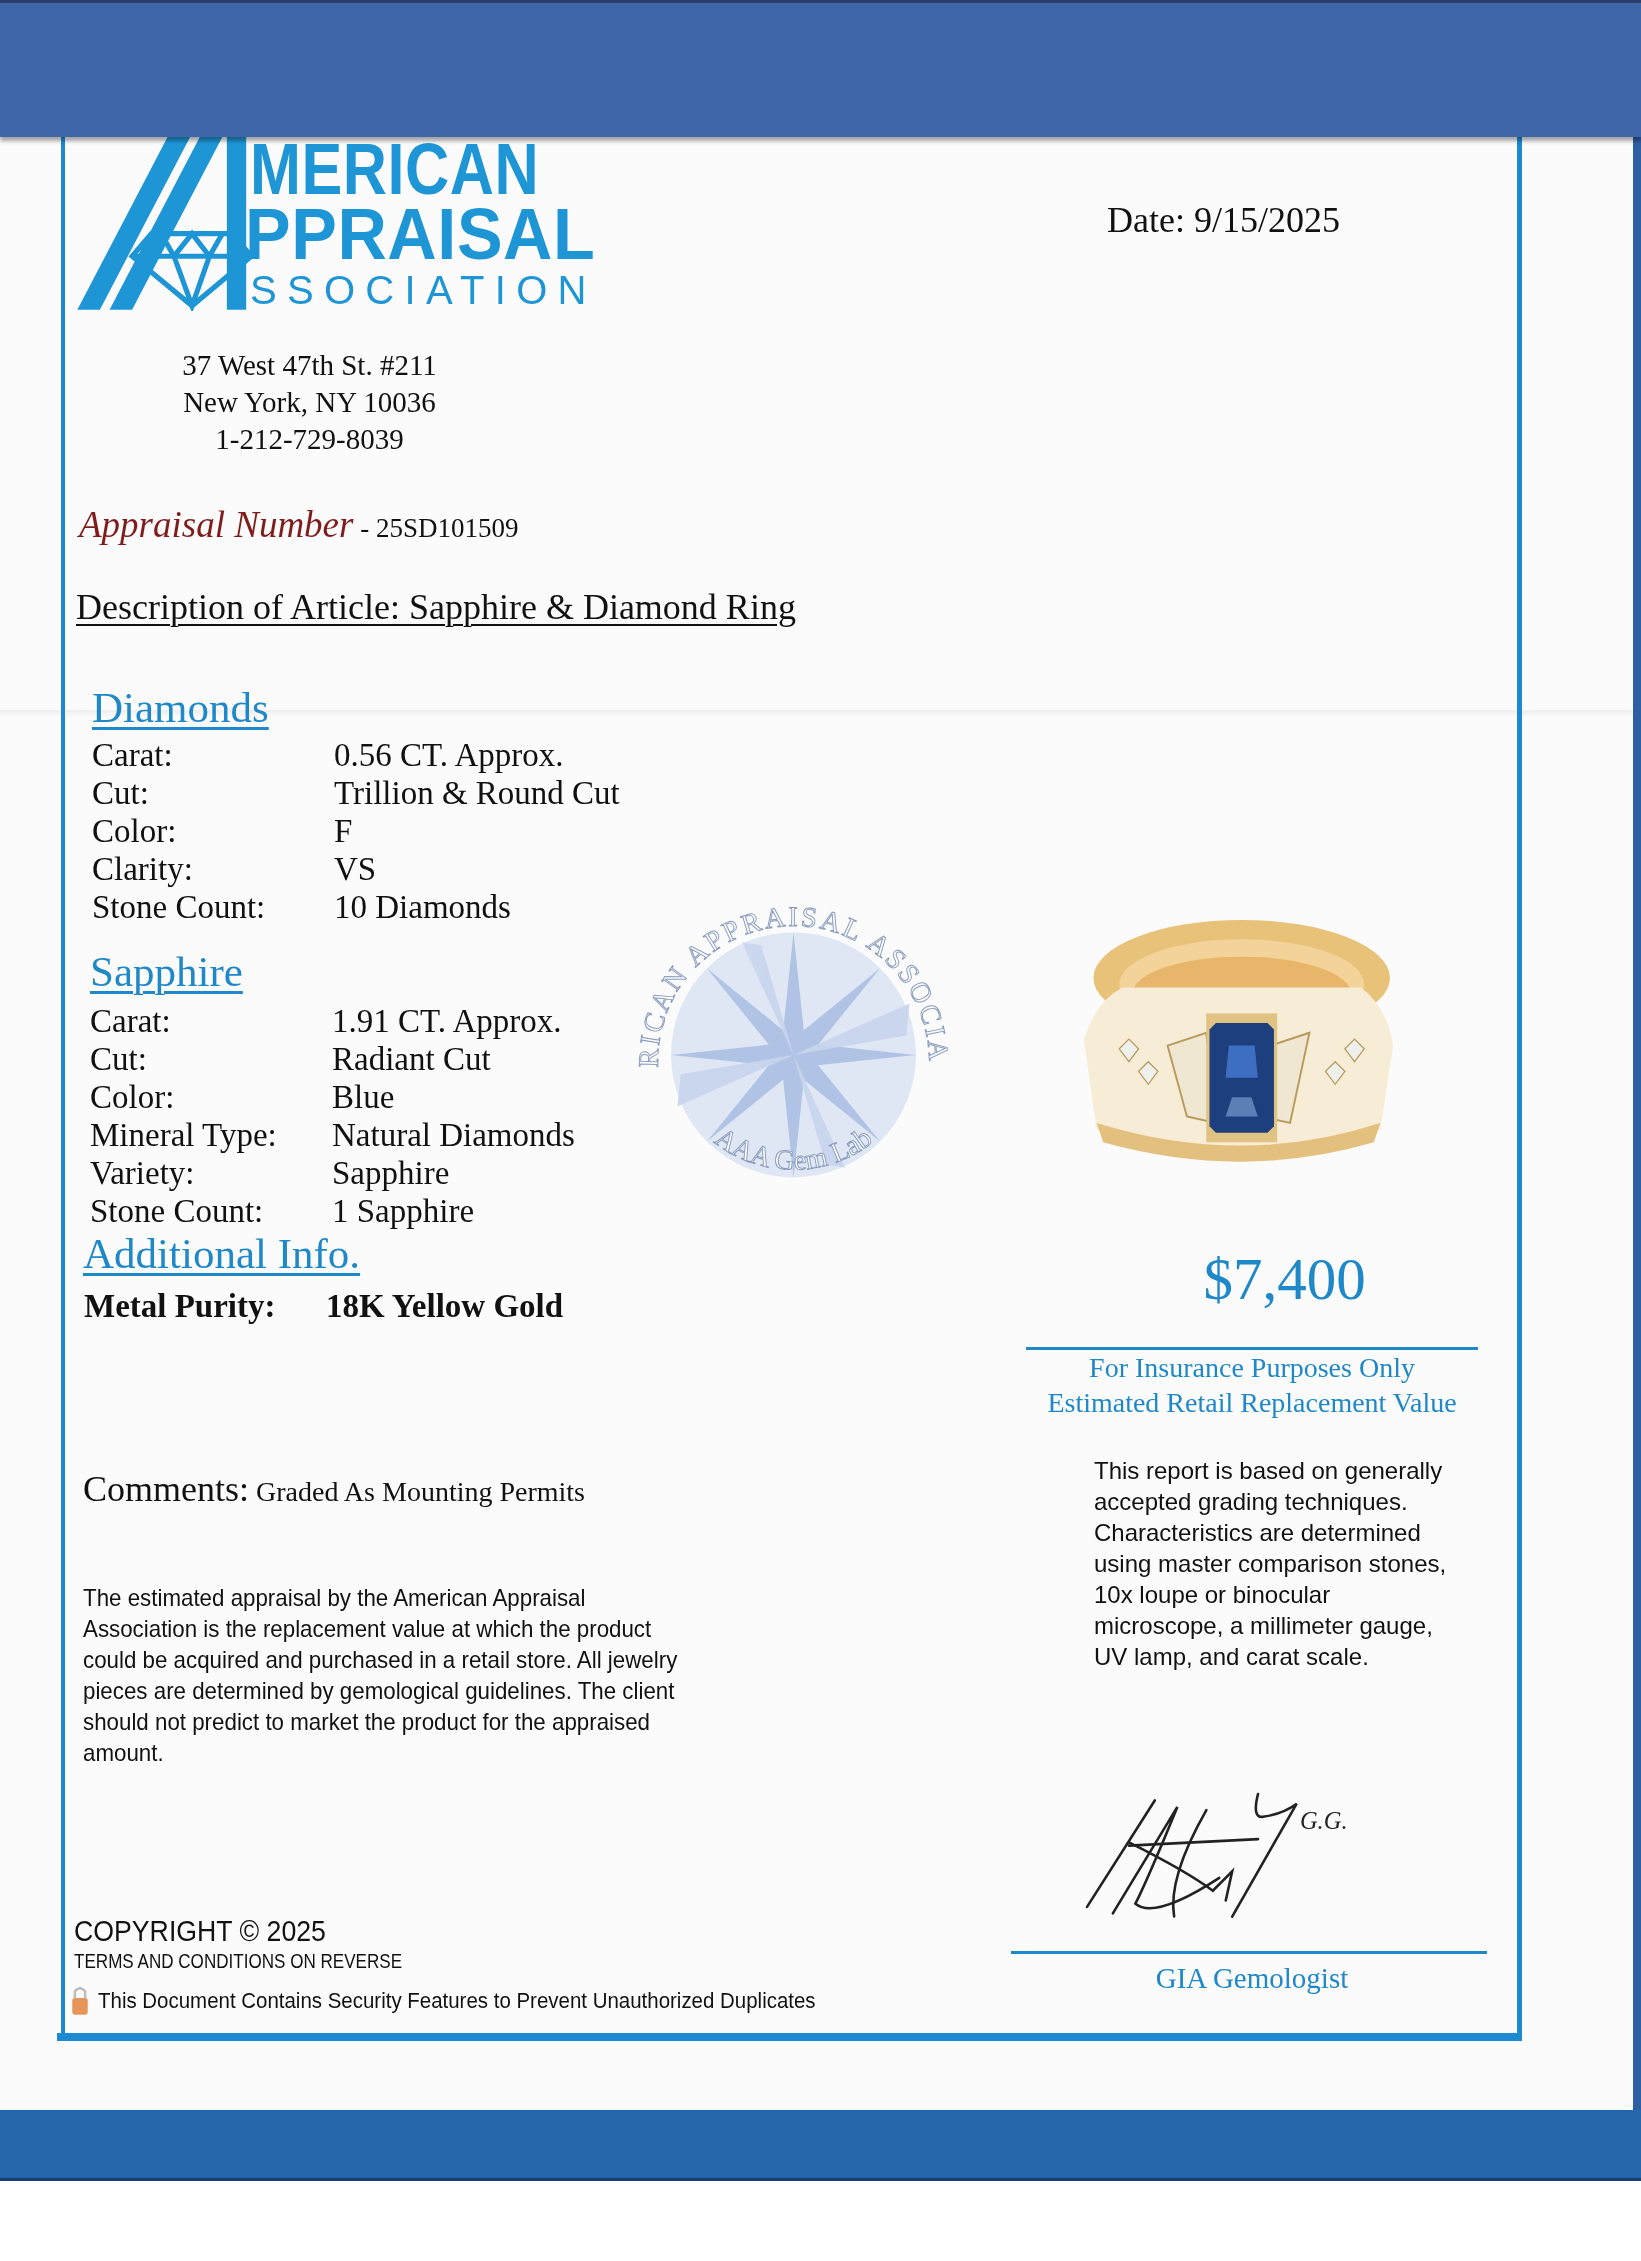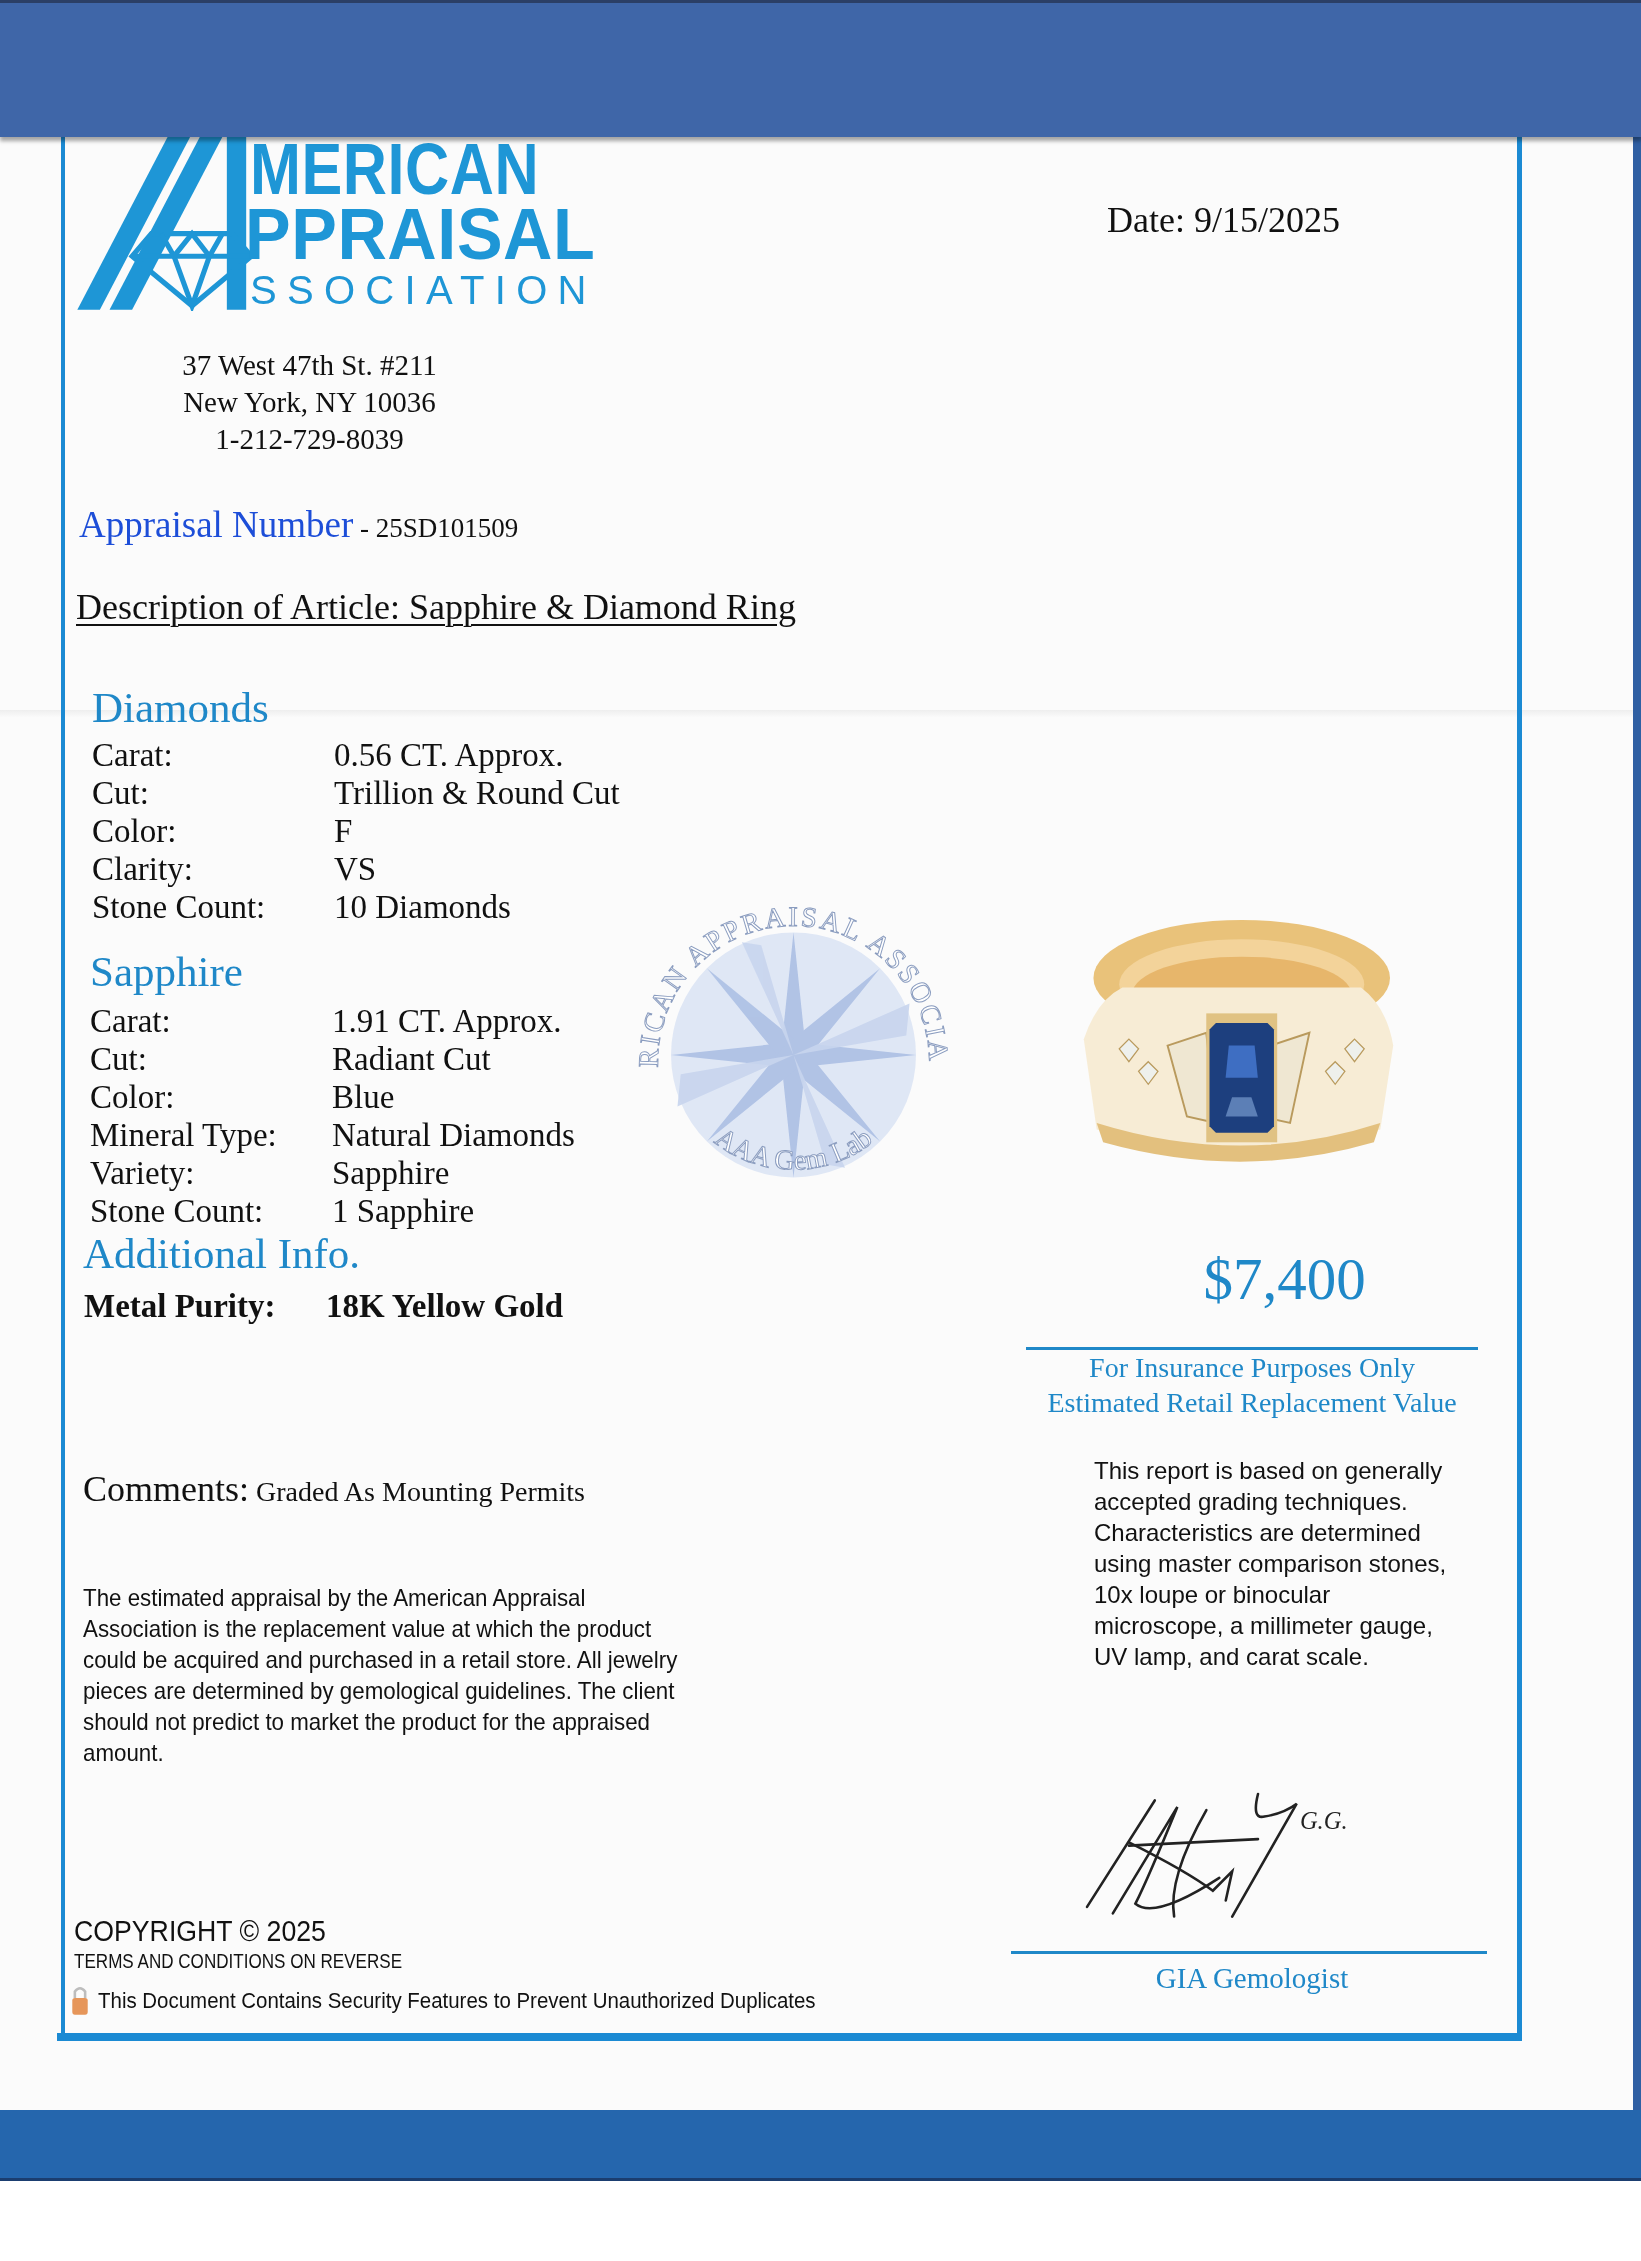--- a/index.html
+++ b/index.html
@@ -19,26 +19,26 @@
   .logo { position:absolute; left:77px; top:137px; width:503px; height:174px;text-align:center; }
   .logo-word { position:absolute; font-family:"Liberation Sans", sans-serif; font-weight:bold; color:#1e96d6; letter-spacing:0.6px; }
   .logo-w1 { left:173px; top:0px; font-size:72px; line-height:65px; transform:scaleX(0.85); transform-origin:left top; }
   .logo-w2 { left:168px; top:65px; font-size:72px; line-height:65px; transform:scaleX(0.95); transform-origin:left top; }
   .logo-w3 { left:173px; top:134px; font-size:40px; line-height:39px; font-weight:normal; letter-spacing:10.3px; }
 
   .address { position:absolute; left:129px; top:347px; width:361px; text-align:center; font-size:29px; line-height:37px; }
   .date { position:absolute; left:1107px; top:165px; font-size:36px;margin-top:34px; }
 
   .appr-num { position:absolute; left:79px; top:503px; font-size:37px; }
-  .appr-num .lbl { color:#1d4ed8; }
+  .appr-num .lbl { color:#7f1d1d;font-style:italic; }
   .appr-num .val { font-size:27px; }
   .desc { position:absolute; left:76px; top:586px; font-size:36px; text-decoration:underline; text-decoration-thickness:1.9px; text-underline-offset:5.2px; }
 
   .fold { position:absolute; left:0; top:710px; width:1633px; height:6.5px; background:linear-gradient(#eeeeee,#fafafa); }
-  .section-title { position:absolute; color:#1f88c8; font-size:43px; text-decoration-thickness:2.6px; text-underline-offset:5.2px; }
+  .section-title { position:absolute; color:#1f88c8; font-size:43px; text-decoration:underline; text-decoration-thickness:2.6px; text-underline-offset:5.2px; }
   .rows { position:absolute; font-size:33px; line-height:38px; }
   .rows .row { display:flex; }
   .rows .k { width:242px; }
 
   .seal { position:absolute; left:613px; top:868px; width:361px; height:361px; }
   .ring { position:absolute; left:1058px; top:910px; width:361px; height:297px; }
 
   .price { position:absolute; left:1020px; top:1245px; width:529px; text-align:center; color:#1f88c8; font-size:59px; }
   .price-line { position:absolute; left:1026px; top:1347px; width:452px; height:2.6px; background:#1f88c8; }
   .price-note { position:absolute; left:1007px; top:1350px; width:490px; text-align:center; color:#1f88c8; font-size:28px; line-height:35px; }

